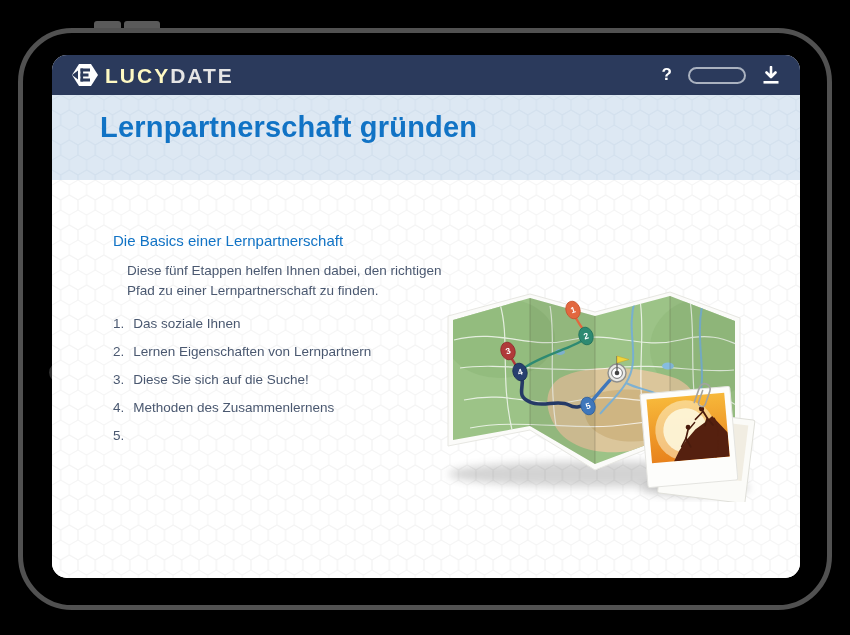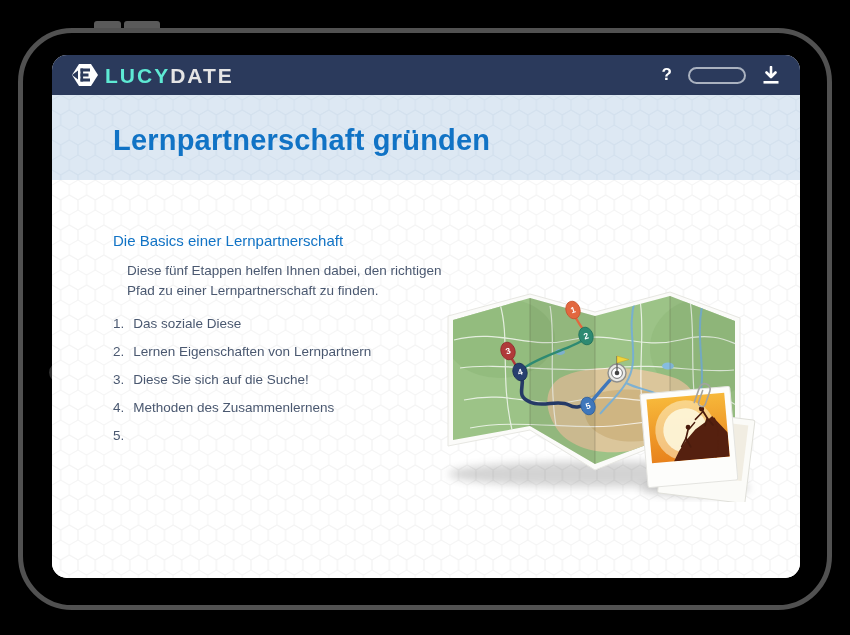--- a/index.html
+++ b/index.html
@@ -18,31 +18,31 @@
 
   
   .screen{position:absolute;left:29px;top:22px;width:748px;height:523px;
           border-radius:15px;overflow:hidden;background:#fff;}
 
   
   .appbar{position:relative;height:40px;background:#2b3a5c;display:flex;align-items:center;
           padding:0 20px;box-sizing:border-box;}
   .logo{display:flex;align-items:center;gap:7px;}
   .wordmark{font-size:21px;font-weight:bold;letter-spacing:2px;line-height:1;}
-  .wordmark .w1{color:#5eead4;}
+  .wordmark .w1{color:#fef9c3;}
   .wordmark .w2{color:#e5e5e5;}
   .appbar-spacer{flex:1;}
   .help{color:#fff;font-size:17px;font-weight:bold;cursor:pointer;}
   .pill{width:54px;height:13px;border:2px solid #aab2c0;border-radius:9px;margin:0 16px;}
   .dl{display:flex;align-items:center;cursor:pointer;}
 
   
   .banner{position:relative;height:85px;background:#dde8f3;overflow:hidden;}
   .banner h1{position:absolute;left:48px;top:0;height:64px;display:flex;align-items:center;
-             margin:13px;font-size:29px;font-weight:bold;color:#1173c5;letter-spacing:.2px;}
+             margin:0;font-size:29px;font-weight:bold;color:#1173c5;letter-spacing:.2px;}
 
   
   .content{position:relative;height:398px;background:#fff;overflow:hidden;}
   .hexbg{position:absolute;left:0;top:0;width:100%;height:100%;pointer-events:none;}
   .textcol{position:absolute;left:61px;top:40px;width:352px;}
   .subtitle{font-size:15px;color:#1173c5;margin:12px 0 12px 0;font-weight:normal;}
   .intro{font-size:13.5px;color:#4a5870;line-height:1.45;margin:0 0 16px 14px;}
   .steps{display:flex;flex-direction:column;gap:13px;font-size:13.5px;color:#4a5870;}
   .step{display:flex;gap:9px;}
   .illustration{position:absolute;left:388px;top:98px;width:336px;height:224px;}
@@ -117,21 +117,21 @@
           </defs>
           <rect width="100%" height="100%" fill="url(#hexW)" opacity="0.7"></rect>
         </svg>
 
         <div class="textcol">
           <h2 class="subtitle">Die Basics einer Lernpartnerschaft</h2>
           <p class="intro">Diese fünf Etappen helfen Ihnen dabei, den richtigen Pfad zu einer Lernpartnerschaft zu finden.</p>
           <div class="steps">
             <div class="step">
                 <span>1.</span>
-                <span>Das soziale Diese</span>
+                <span>Das soziale Ihnen</span>
               </div>
             <div class="step">
                 <span>2.</span>
                 <span>Lernen Eigenschaften von Lernpartnern</span>
               </div>
             <div class="step">
                 <span>3.</span>
                 <span>Diese Sie sich auf die Suche!</span>
               </div>
             <div class="step">

